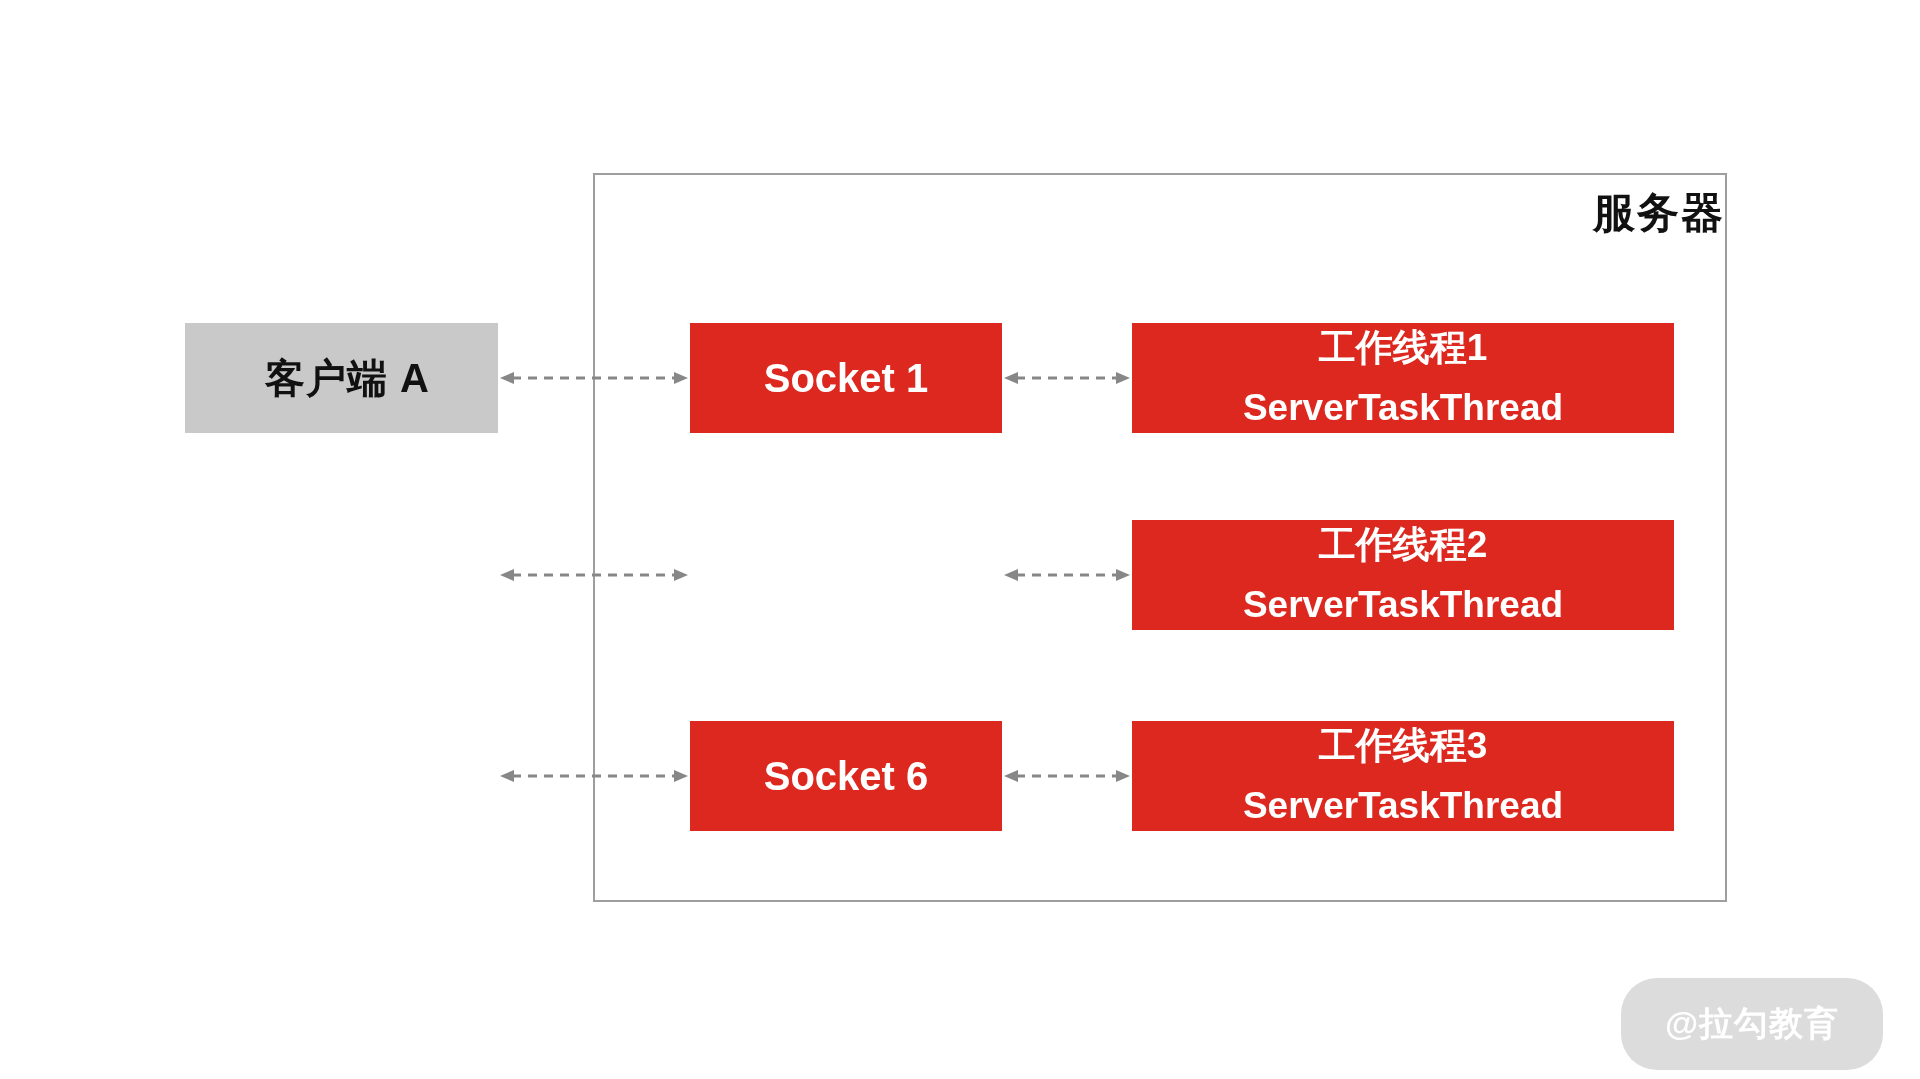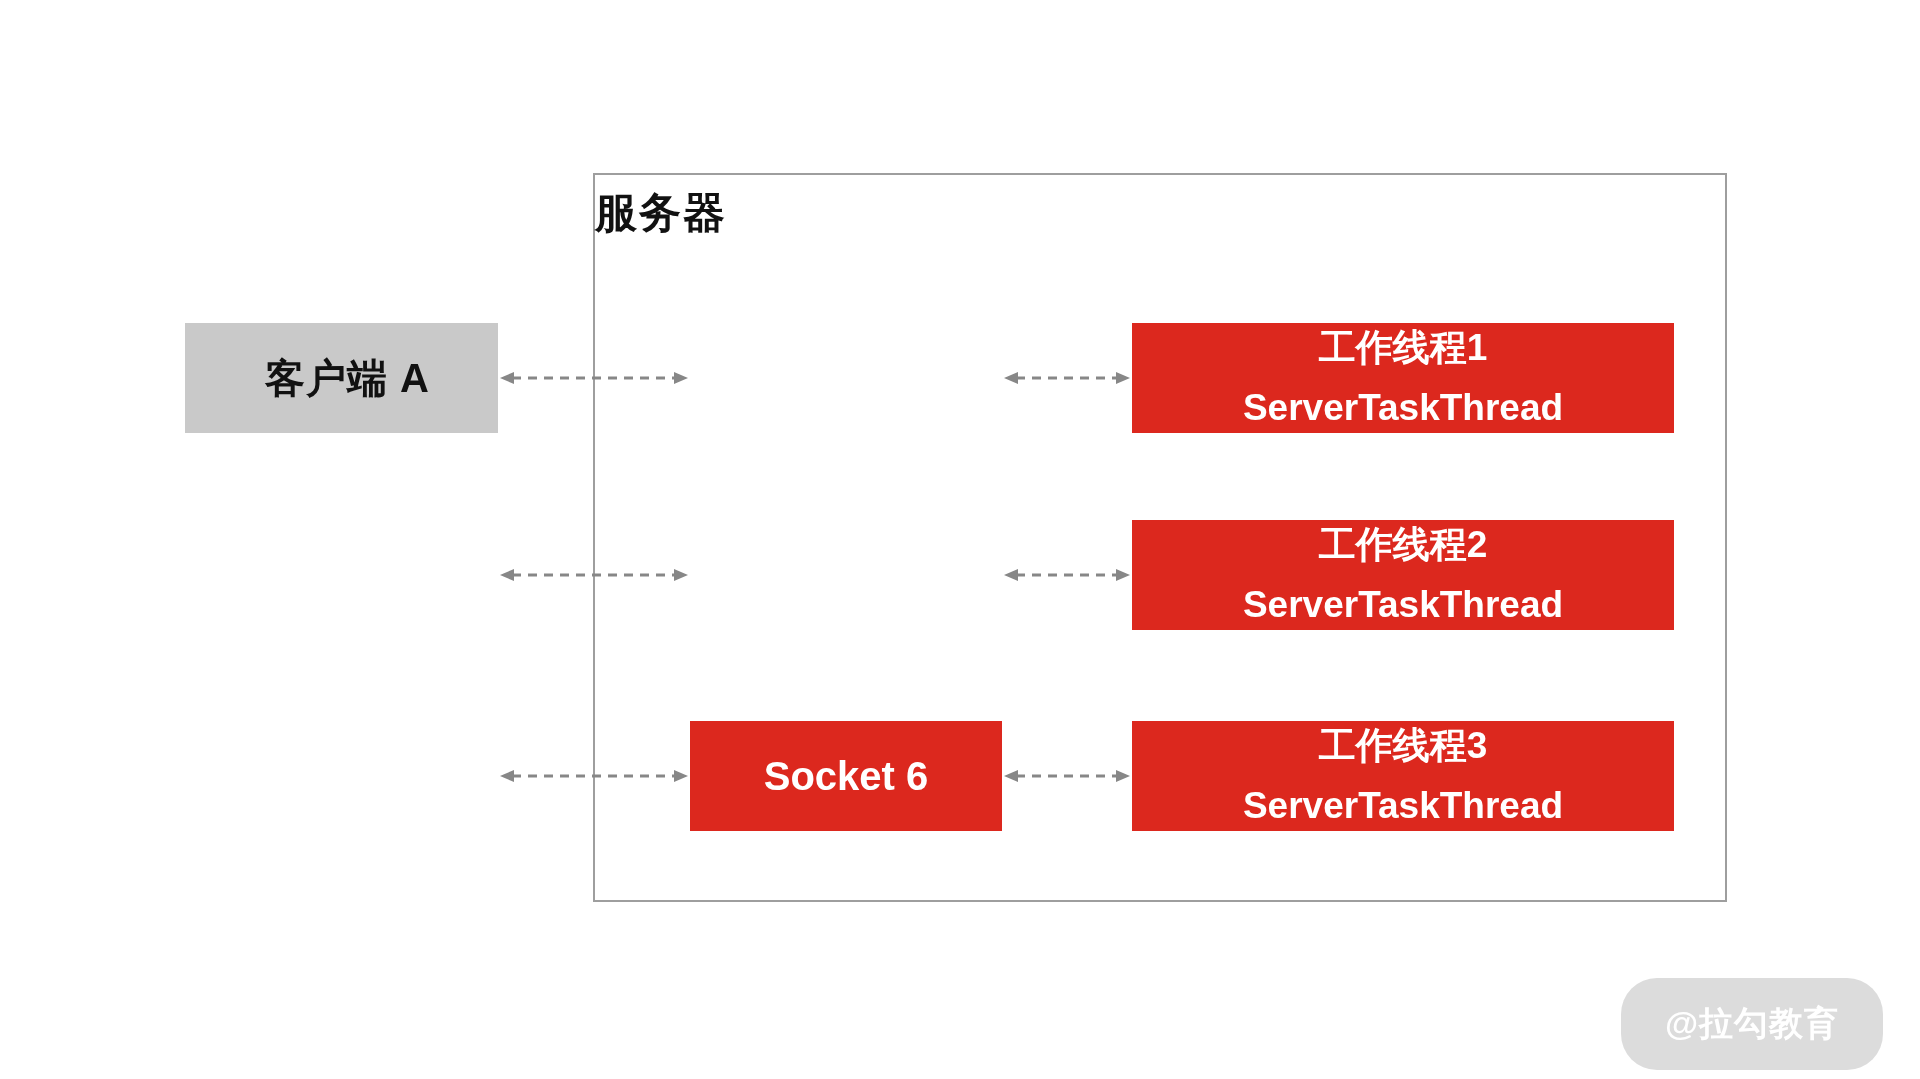--- a/index.html
+++ b/index.html
@@ -23,21 +23,21 @@
     height: 729px;
     border: 2px solid var(--border-gray, #9e9e9e);
     box-sizing: border-box;
     background: transparent;
   }
   .server-title {
     position: absolute;
     left: 0;
     top: 10px;
     width: 100%;
-    text-align: left;
+    text-align: right;
     font-size: 42px;
     font-weight: 700;
     color: var(--text-black, #111111);
     letter-spacing: 2px;
   }
   .box {
     position: absolute;
     height: 110px;
     display: flex;
     flex-direction: column;
@@ -120,20 +120,21 @@
   <div class="server-box">
     <div class="server-title">服务器</div>
   </div>
 
   <div class="box client r0">客户端 A</div>
   <svg class="arrow a1 ar0" viewBox="0 0 192 16">
     <line x1="14" y1="8" x2="178" y2="8"></line>
     <polygon points="2,8 16,2 16,14"></polygon>
     <polygon points="190,8 176,2 176,14"></polygon>
   </svg>
+  <div class="box socket r0">Socket 1</div>
   <svg class="arrow a2 ar0" viewBox="0 0 130 16">
     <line x1="14" y1="8" x2="116" y2="8"></line>
     <polygon points="2,8 16,2 16,14"></polygon>
     <polygon points="128,8 114,2 114,14"></polygon>
   </svg>
   <div class="box worker r0">
     <div>工作线程1</div>
     <div>ServerTaskThread</div>
   </div>
 

